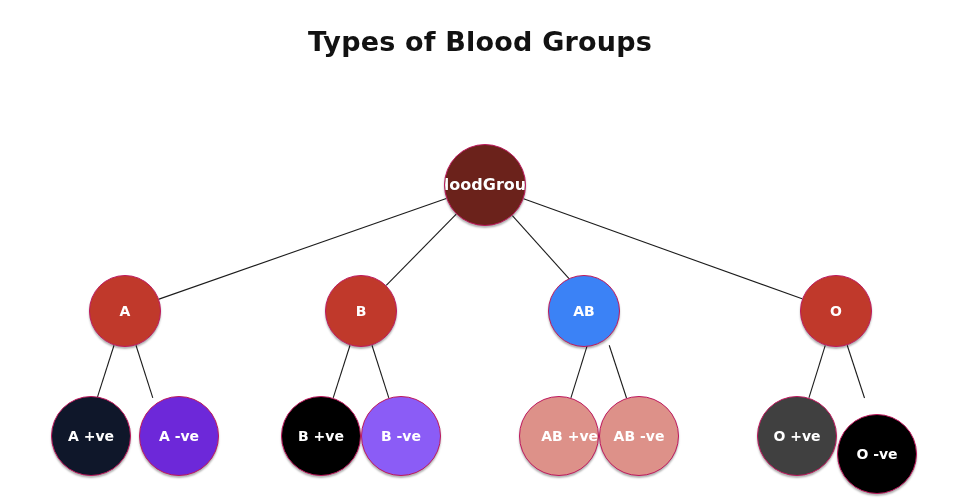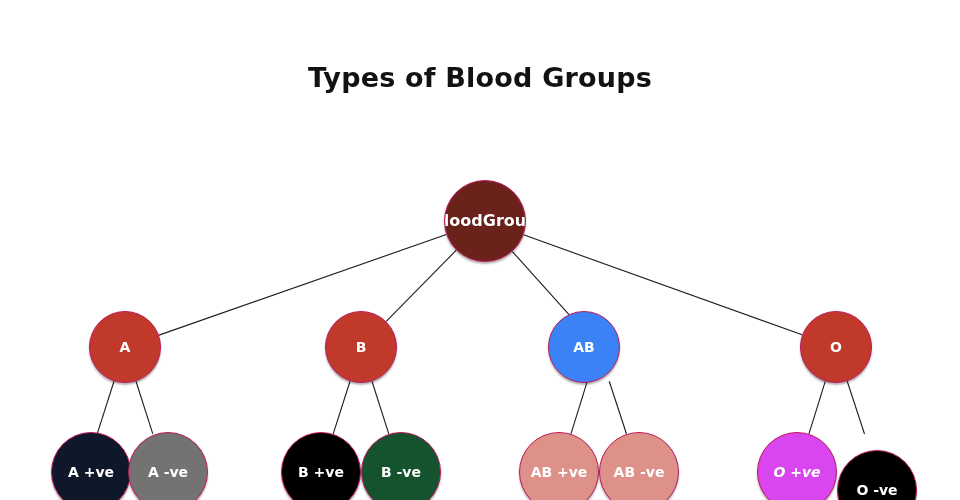--- a/index.html
+++ b/index.html
@@ -12,21 +12,20 @@
     height: 500px;
     background: #ffffff;
     font-family: "DejaVu Sans", "Liberation Sans", sans-serif;
     overflow: hidden;
   }
   #canvas {
     position: relative;
     width: 960px;
     height: 398px;
     background: #ffffff;
-    margin-top: 36px;
   }
   #chart-title {
     position: absolute;
     left: 0;
     top: 26px;
     width: 960px;
     text-align: center;
     font-size: 27px;
     font-weight: bold;
     color: #121212;
@@ -115,36 +114,36 @@
       </div>
       <div class="node node-group" style="left: 548px; top: 275px; width: 72px; height: 72px; background: #3b82f6;">
         <span class="node-label">AB</span>
       </div>
       <div class="node node-group" style="left: 800px; top: 275px; width: 72px; height: 72px; background: rgb(192, 57, 43);">
         <span class="node-label">O</span>
       </div>
       <div class="node node-leaf" style="left: 51px; top: 396px; width: 80px; height: 80px; background: #0f172a;">
         <span class="node-label">A +ve</span>
       </div>
-      <div class="node node-leaf" style="left: 128px; top: 396px; width: 80px; height: 80px; background: #737373;">
+      <div class="node node-leaf" style="left: 139px; top: 396px; width: 80px; height: 80px; background: #6d28d9;">
         <span class="node-label">A -ve</span>
       </div>
       <div class="node node-leaf" style="left: 281px; top: 396px; width: 80px; height: 80px; background: #000000;">
         <span class="node-label">B +ve</span>
       </div>
-      <div class="node node-leaf" style="left: 361px; top: 396px; width: 80px; height: 80px; background: #14532d; align-items: center;">
+      <div class="node node-leaf" style="left: 361px; top: 396px; width: 80px; height: 80px; background: #8b5cf6; align-items: center;">
         <span class="node-label">B -ve</span>
       </div>
-      <div class="node node-leaf" style="left: 519px; top: 396px; width: 80px; height: 80px; background: rgb(221, 145, 137);">
+      <div class="node node-leaf" style="left: 519px; top: 396px; width: 80px; height: 80px; background: rgb(221, 145, 137); justify-content: flex-end;">
         <span class="node-label">AB +ve</span>
       </div>
       <div class="node node-leaf" style="left: 599px; top: 396px; width: 80px; height: 80px; background: rgb(221, 145, 137);">
         <span class="node-label">AB -ve</span>
       </div>
-      <div class="node node-leaf" style="left: 757px; top: 396px; width: 80px; height: 80px; background: #d946ef; font-style: italic;">
+      <div class="node node-leaf" style="left: 757px; top: 396px; width: 80px; height: 80px; background: #404040;">
         <span class="node-label">O +ve</span>
       </div>
       <div class="node node-leaf" style="left: 837px; top: 414px; width: 80px; height: 80px; background: #000000;">
         <span class="node-label">O -ve</span>
       </div>
     </div>
 
 </div>
 
 </body></html>

